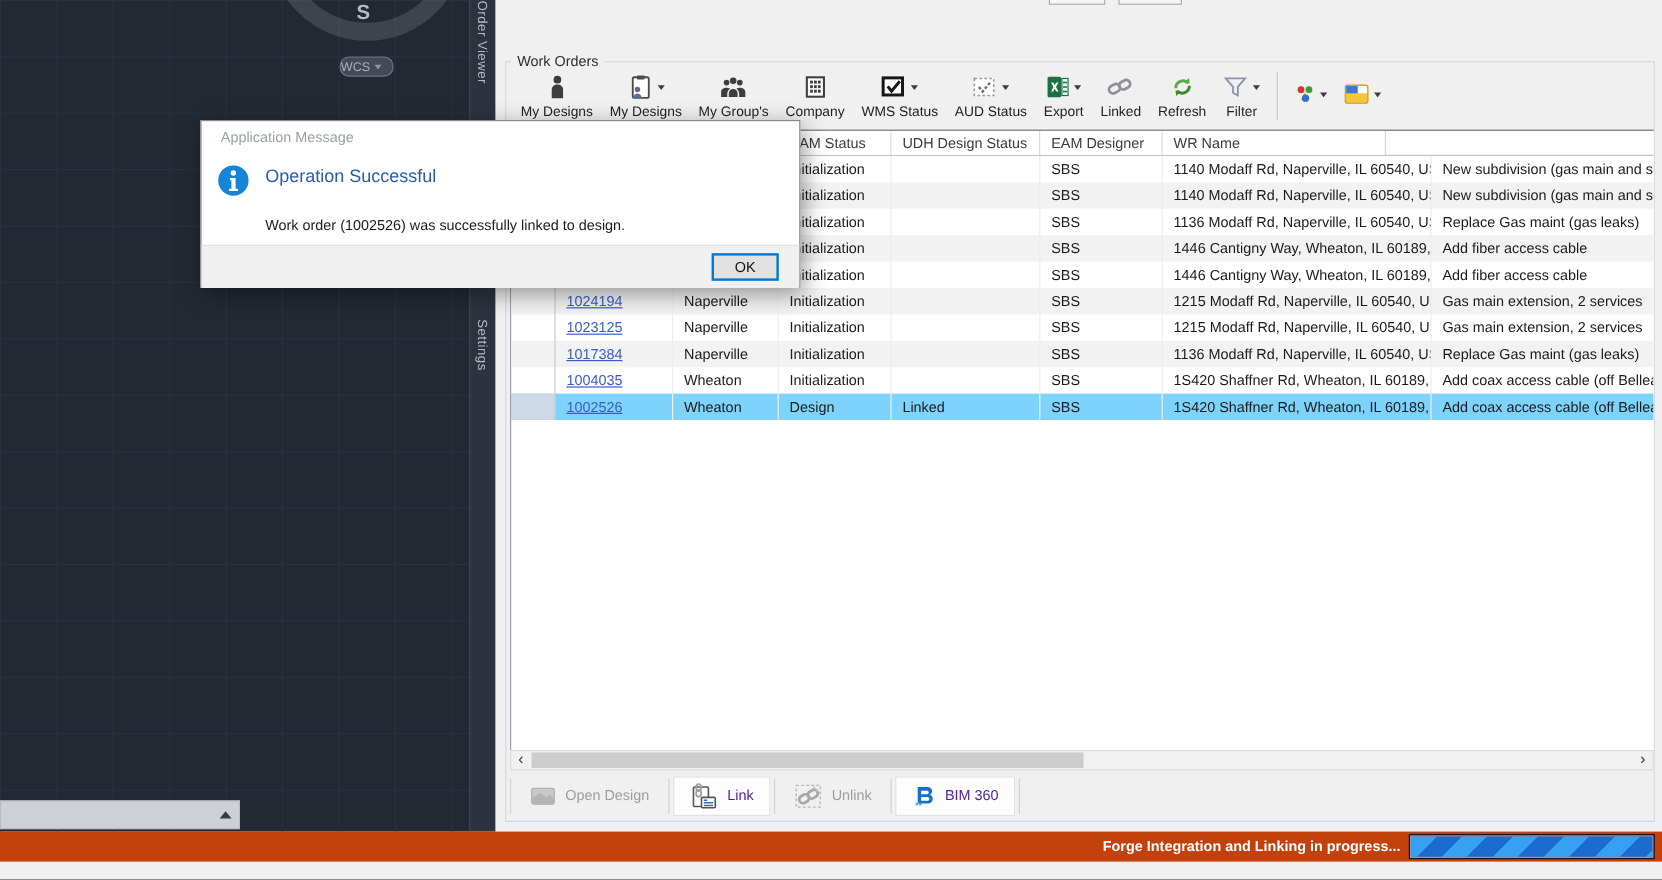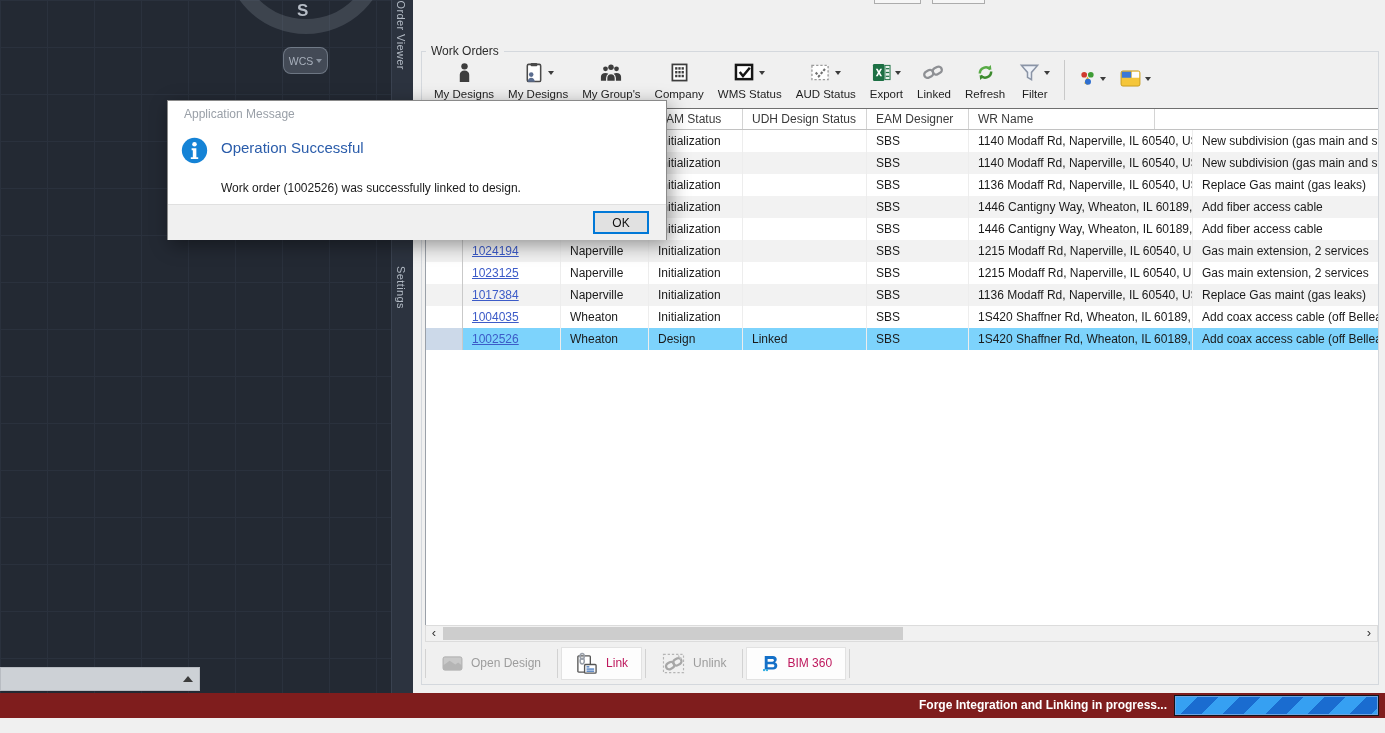--- a/index.html
+++ b/index.html
@@ -7,22 +7,22 @@
 body{font-family:"Liberation Sans",sans-serif;background:#000}
 #screen{position:relative;width:1385px;height:733px;overflow:hidden;background:#f0f0f0}
 
 
 .cad{position:absolute;left:0;top:0;width:391px;height:693px;overflow:hidden;
  background-color:#232933;
  background-image:linear-gradient(#2a313d 1px,transparent 1px),linear-gradient(90deg,#2a313d 1px,transparent 1px);
  background-size:47px 47px}
 .ring{position:absolute;left:224px;top:-130px;width:164px;height:164px;border-radius:50%;border:15px solid rgba(190,200,215,.17)}
 .south{position:absolute;left:297px;top:1px;font-size:17px;font-weight:bold;color:#b6bdc6}
-.wcs{position:absolute;left:283px;top:47px;width:45px;height:27px;border-radius:8px;background:rgba(150,162,178,.28);
- border:1px solid rgba(190,200,215,.35);color:#a8b0bc;font-size:10.5px;display:flex;align-items:center;justify-content:center;gap:3px}
+.wcs{position:absolute;left:283px;top:47px;width:45px;height:17px;border-radius:8px;background:rgba(150,162,178,.28);
+ border:1px solid rgba(190,200,215,.35);color:#a8b0bc;font-size:10.5px;display:flex;align-items:center;gap:3px}
 .cmdbar{position:absolute;left:0;top:667px;width:200px;height:24px;background:#cdd1d6;border:1px solid #b8bcc2;
  display:flex;align-items:center;justify-content:flex-end}
 .up-arrow{width:0;height:0;border-left:5px solid transparent;border-right:5px solid transparent;border-bottom:6px solid #3c3c3c;margin-right:6px}
 
 
 .strip{position:absolute;left:391px;top:0;width:22px;height:693px;background:#2c333f;border-left:1px solid #3a4250;overflow:hidden}
 .vtab{position:absolute;left:3px;color:#b2bac4;font-size:11px;writing-mode:vertical-rl;white-space:nowrap;letter-spacing:.4px}
 .vtab1{top:-30px}
 .vtab2{top:266px}
 
@@ -59,25 +59,25 @@
 .hscroll{position:absolute;left:12px;top:625px;width:953px;height:17px;background:#f1f1f1;border:1px solid #dcdcdc}
 .sarrow{position:absolute;top:0;width:16px;height:15px;color:#333;font-size:13px;line-height:14px;text-align:center}
 .sarrow.left{left:0}
 .sarrow.right{right:0}
 .sthumb{position:absolute;left:17px;top:1px;width:460px;height:13px;background:#cdcdcd}
 
 
 .fbar{position:absolute;left:12px;top:646px;height:34px;display:flex;align-items:center}
 .fsep{width:1px;height:29px;background:#d2d2d2}
 .fbtn{display:flex;align-items:center;gap:8px;height:33px;padding:0 13px;font-size:12px;margin:0 3px}
-.fbtn.on{background:#fdfdfd;border:1px solid #e2e2e2;color:#be185d}
+.fbtn.on{background:#fdfdfd;border:1px solid #e2e2e2;color:#4c1d95}
 .fbtn.off{color:#9d9d9d}
 
 
-.status{position:absolute;left:0;top:693px;width:1385px;height:25px;background:#7f1d1d}
+.status{position:absolute;left:0;top:693px;width:1385px;height:25px;background:#c2410c}
 .smsg{position:absolute;right:218px;top:0;line-height:25px;color:#fff;font-size:12px;font-weight:700}
 .pbar{position:absolute;right:7px;top:3px;width:203px;height:19px;border:1px solid #6fa3e0;outline:1px solid #10141c}
 .taskbar{position:absolute;left:0;top:718px;width:1385px;height:15px;background:#1c1a15;overflow:hidden}
 .tkicon{position:absolute;top:3px;width:22px;height:22px;border-radius:4px}
 .clock{position:absolute;right:53px;top:1px;color:#e2e2e2;font-size:11px}
 .tksep{position:absolute;right:3px;top:2px;width:1px;height:11px;background:#8a8a8a}
 
 
 .dialog{position:absolute;left:167px;top:100px;width:500px;height:140px;background:#fff;border:1px solid #8a8a8a;
  box-shadow:3px 5px 18px rgba(0,0,0,.4);z-index:50}

